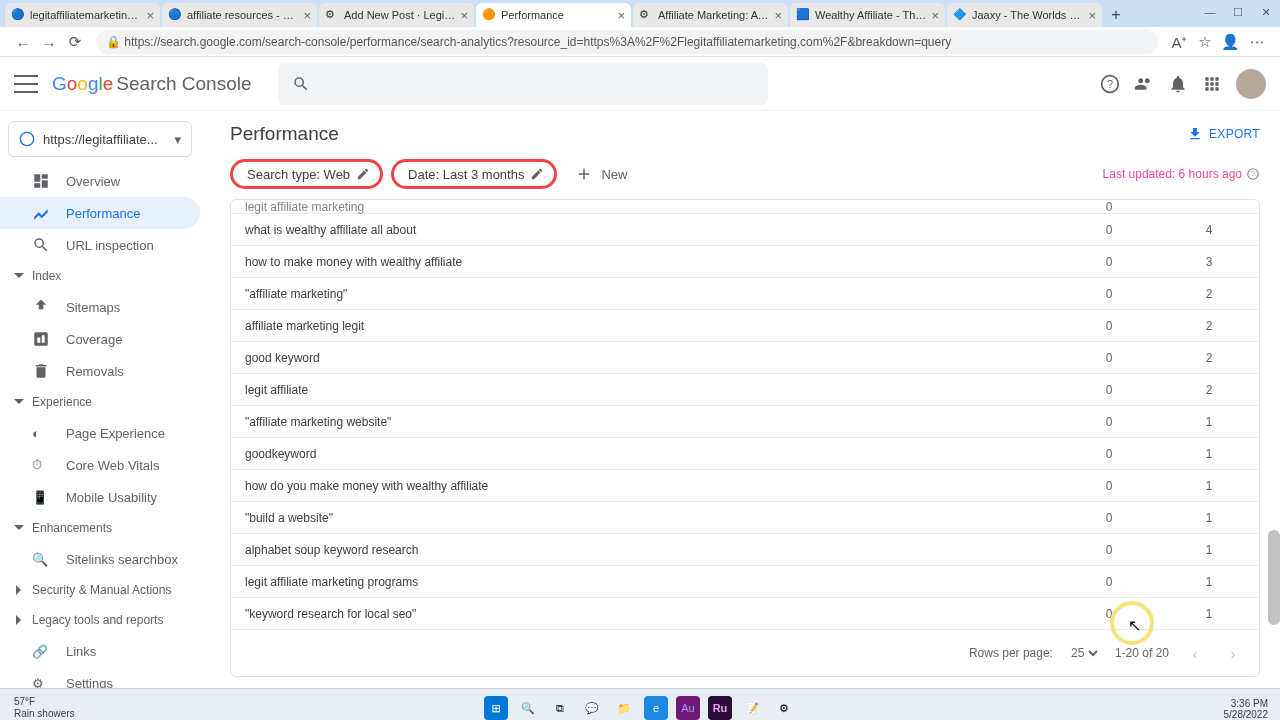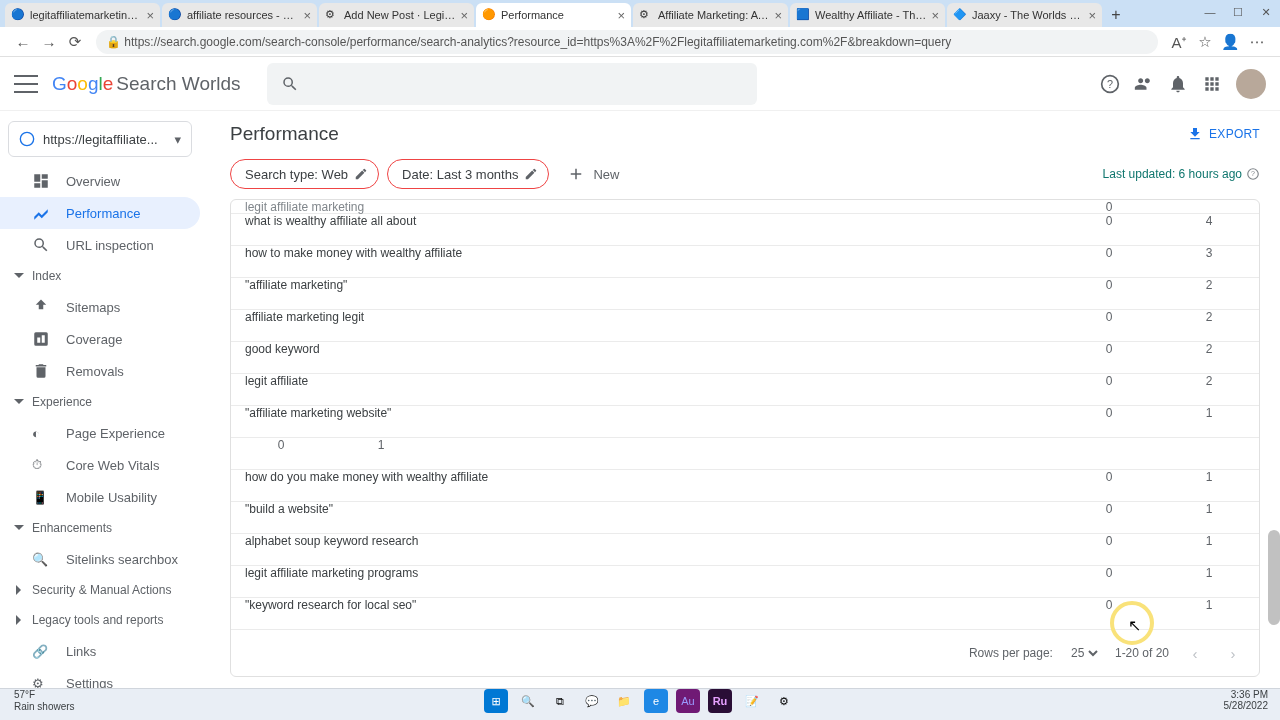--- a/index.html
+++ b/index.html
@@ -37,40 +37,40 @@
 .nav-item.active{background:#e8f0fe;color:#1a73e8;font-weight:500}
 .nav-item.active svg{color:#1a73e8}
 .nav-group{padding-left:14px;height:30px;display:flex;align-items:center;color:#5f6368;font-size:12px;cursor:pointer}
 .nav-group svg{margin-right:8px}
 .content{flex:1;padding:12px 20px 0 20px;position:relative;overflow:hidden}
 .page-title-row{display:flex;align-items:center;margin-bottom:14px}
 .page-title{font-size:19px;color:#3c4043}
 .export{margin-left:auto;display:flex;align-items:center;color:#1a73e8;font-size:12px;font-weight:500;letter-spacing:0.3px}
 .export svg{margin-right:6px}
 .filter-row{display:flex;align-items:center;gap:8px;margin-bottom:10px}
-.chip{height:30px;border:1px solid #ef4444;border-radius:15px;display:flex;align-items:center;padding:0 10px 0 14px;font-size:13px;color:#3c4043}
+.chip{height:30px;border:3px solid #ef4444;border-radius:15px;display:flex;align-items:center;padding:0 10px 0 14px;font-size:13px;color:#3c4043}
 .chip svg{margin-left:6px;color:#5f6368}
 .new-filter{height:30px;display:flex;align-items:center;padding:0 10px;font-size:13px;color:#5f6368}
 .new-filter svg{margin-right:8px}
-.last-updated{margin-left:auto;font-size:12px;color:#0f766e;display:flex;align-items:center}
+.last-updated{margin-left:auto;font-size:12px;color:#ec4899;display:flex;align-items:center}
 .last-updated svg{margin-left:4px}
 .table{border:1px solid #e0e0e0;border-radius:6px;overflow:hidden;background:#fff}
-.row{display:flex;height:32px;border-bottom:1px solid #ebebeb;font-size:12px;color:#3c4043}
+.row{display:flex;height:32px;align-items:center;border-bottom:1px solid #ebebeb;font-size:12px;color:#3c4043}
 .row:last-child{border-bottom:none}
 .row.cut{height:14px;align-items:flex-start;color:#80868b}
 .cell-q{flex:1;padding-left:14px}
 .cell-n{width:100px;text-align:center;color:#5f6368}
 .pager{display:flex;align-items:center;justify-content:flex-end;height:46px;padding:0 14px;font-size:12px;color:#5f6368;gap:14px}
 .pager select{border:none;background:none;font-size:12px;color:#5f6368}
 .pager-btn{width:24px;height:24px;display:flex;align-items:center;justify-content:center;color:#bdc1c6;font-size:15px}
 .highlight{position:absolute;width:44px;height:44px;border:4px solid #f9e27a;border-radius:50%;pointer-events:none}
 .cursor{position:absolute;font-size:16px;color:#000}
 .scrollbar{position:absolute;right:0;top:185px;width:12px;height:440px;background:#fff}
 .scrollthumb{position:absolute;width:12px;background:#c1c1c1;border-radius:6px}
-.taskbar{position:absolute;bottom:0;left:0;right:0;height:32px;background:#e9eef5;display:flex;align-items:flex-start;border-top:1px solid #d0d5dc}
+.taskbar{position:absolute;bottom:0;left:0;right:0;height:32px;background:#e9eef5;display:flex;align-items:flex-end;border-top:1px solid #d0d5dc}
 .weather{display:flex;flex-direction:column;margin-left:14px;font-size:10px;color:#3c4043;line-height:12px}
 .task-icons{position:absolute;left:50%;transform:translateX(-50%);display:flex;gap:8px}
 .task-icon{width:24px;height:24px;border-radius:4px;display:flex;align-items:center;justify-content:center;font-size:11px}
 .sys-tray{margin-left:auto;margin-right:12px;text-align:right;font-size:10px;color:#3c4043;line-height:11px}
 </style>
 </head>
 <body>
 
 <div class="browser-tabs">
   <div class="tab">
@@ -131,21 +131,21 @@
 </div>
 
 <div class="gsc-header">
   <div class="hamburger">
       <span></span>
       <span></span>
       <span></span>
     </div>
   <div class="logo">
     <span class="g"><span class="g1">G</span><span class="g2">o</span><span class="g3">o</span><span class="g4">g</span><span class="g5">l</span><span class="g6">e</span></span>
-    <span class="sc">Search Worlds</span>
+    <span class="sc">Search Console</span>
   </div>
   <div class="search-box">
     <svg width="18" height="18" viewBox="0 0 24 24">
         <path fill="#5f6368" d="M15.5 14h-.79l-.28-.27A6.471 6.471 0 0016 9.5 6.5 6.5 0 109.5 16a6.47 6.47 0 004.23-1.57l.27.28v.79l5 4.99L20.49 19l-4.99-5zM9.5 14A4.5 4.5 0 1114 9.5 4.5 4.5 0 019.5 14z"></path>
       </svg>
   </div>
   <div class="hdr-icons">
     <svg width="20" height="20" viewBox="0 0 24 24">
         <circle cx="12" cy="12" r="10" fill="none" stroke="#5f6368" stroke-width="2"></circle>
         <text x="12" y="17" text-anchor="middle" font-size="13" fill="#5f6368">?</text>
@@ -340,20 +340,21 @@
           <div class="cell-q">legit affiliate</div>
           <div class="cell-n">0</div>
           <div class="cell-n">2</div>
         </div>
       <div class="row">
           <div class="cell-q">"affiliate marketing website"</div>
           <div class="cell-n">0</div>
           <div class="cell-n">1</div>
         </div>
       <div class="row">
+          <div class="cell-q">goodkeyword</div>
           <div class="cell-n">0</div>
           <div class="cell-n">1</div>
         </div>
       <div class="row">
           <div class="cell-q">how do you make money with wealthy affiliate</div>
           <div class="cell-n">0</div>
           <div class="cell-n">1</div>
         </div>
       <div class="row">
           <div class="cell-q">"build a website"</div>

